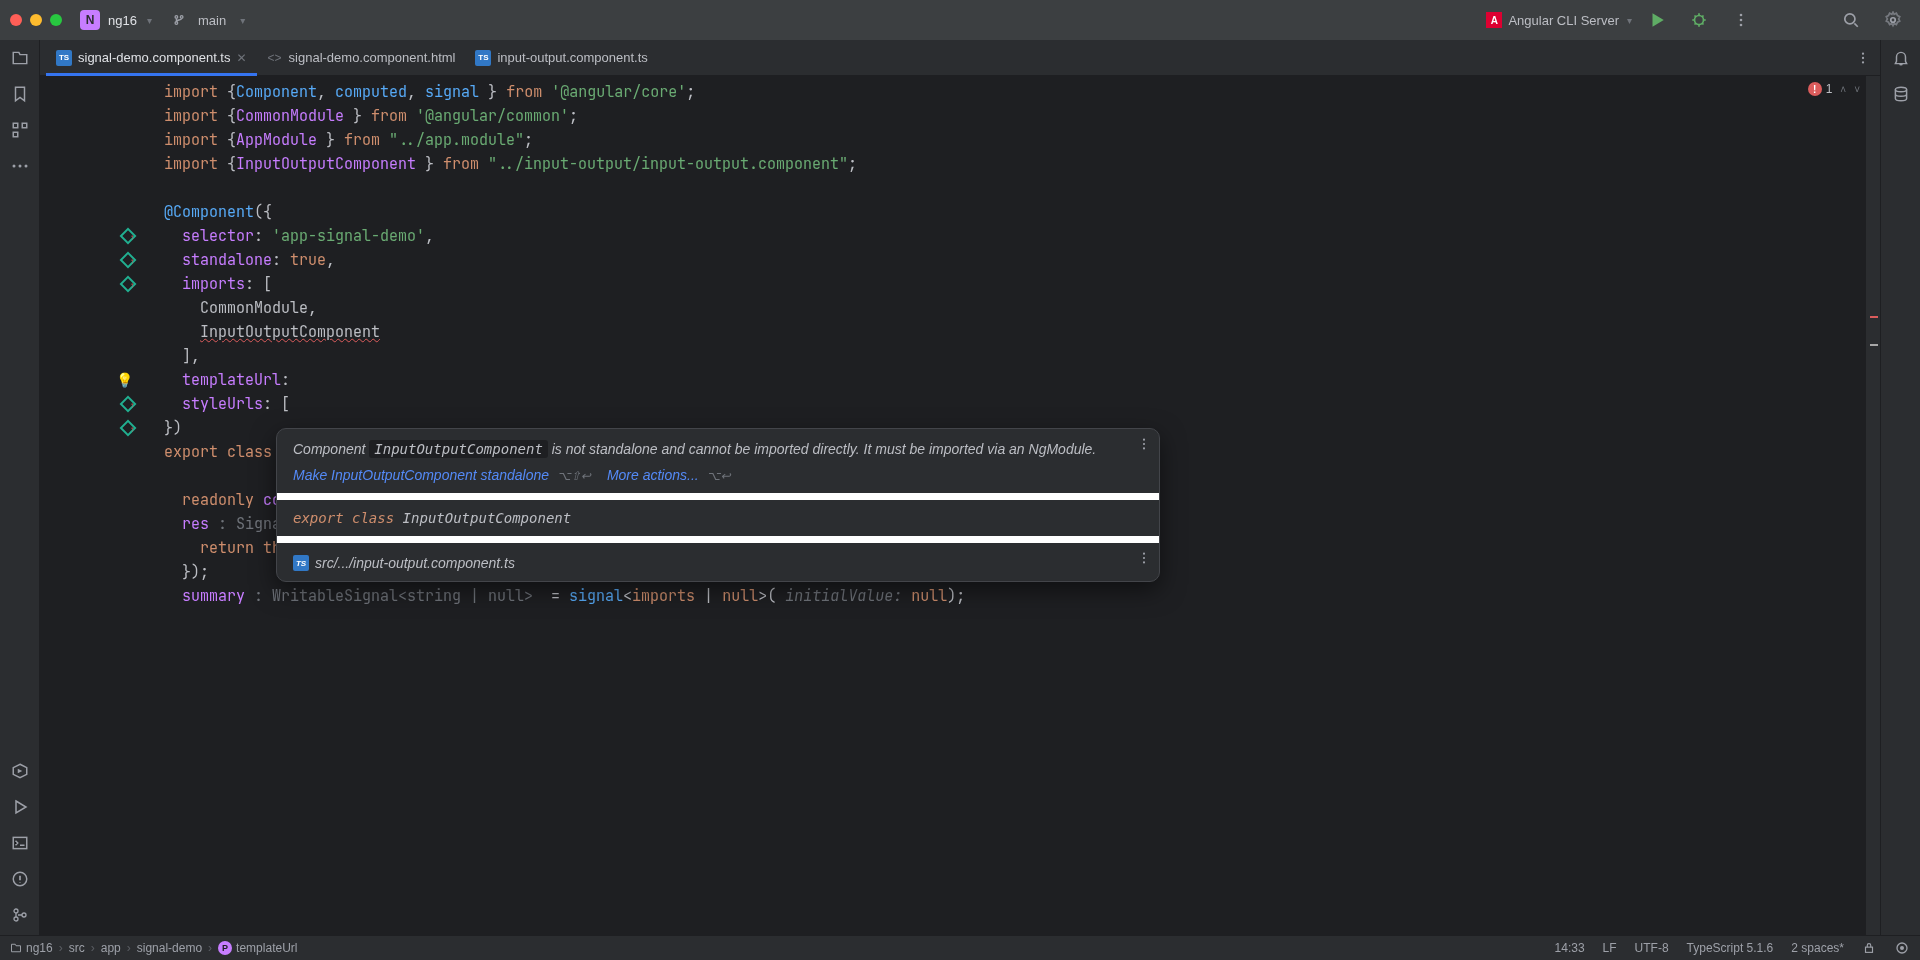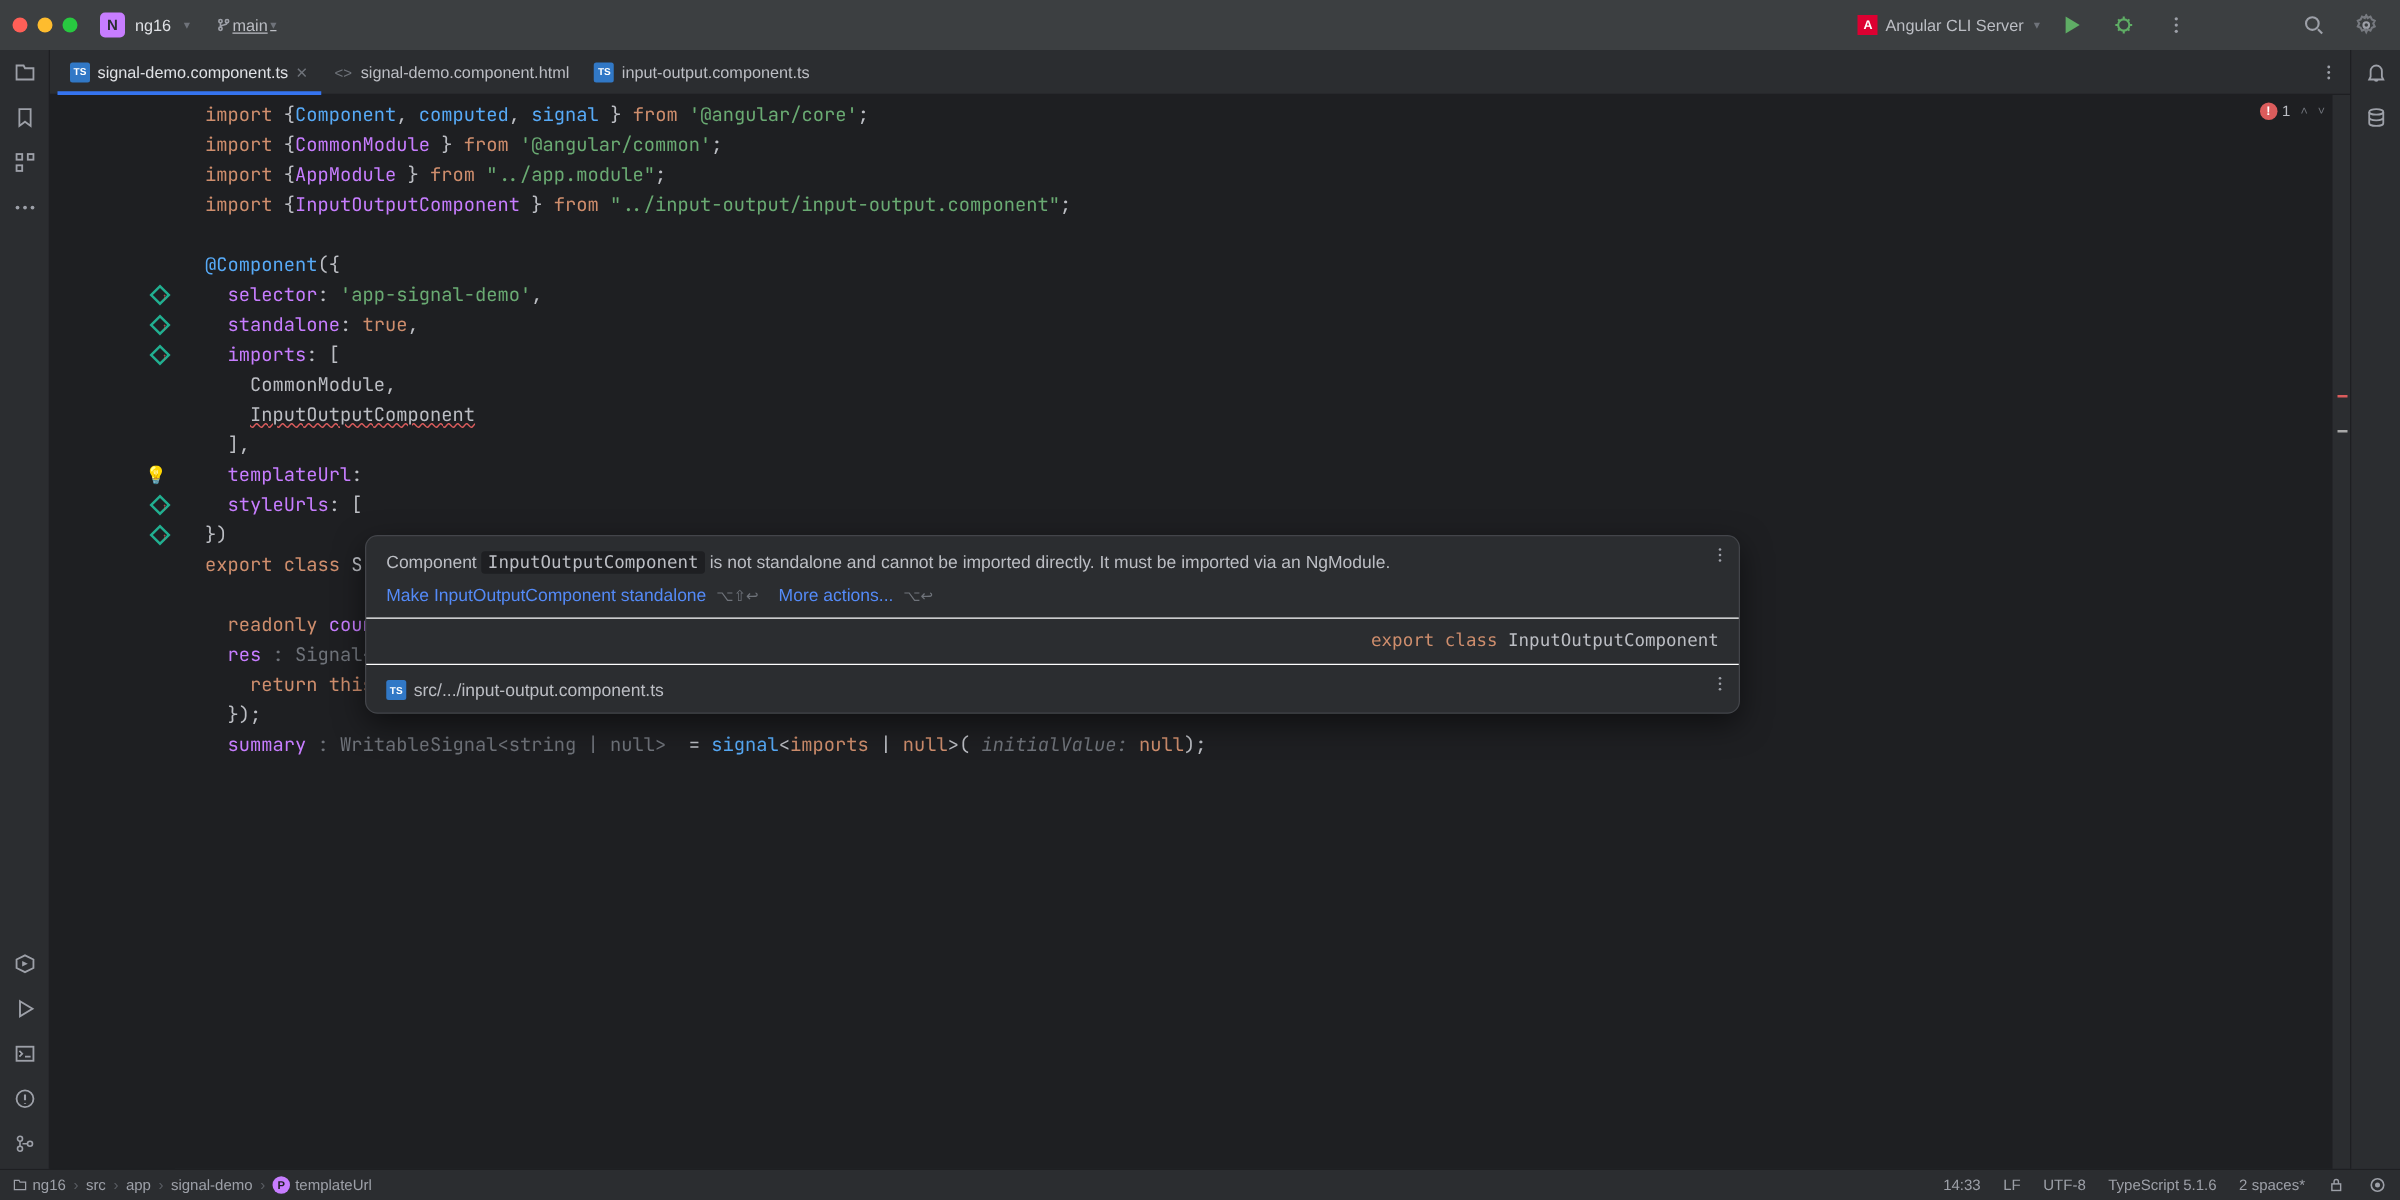--- a/index.html
+++ b/index.html
@@ -28,21 +28,21 @@
 .tl-yellow { background: #febc2e; }
 .tl-green { background: #28c840; }
 
 .project-badge {
   width: 20px; height: 20px; background: #c77dff; border-radius: 4px;
   display: flex; align-items: center; justify-content: center;
   color: #2b2d30; font-weight: bold; font-size: 12px;
 }
 .project-name { font-size: 13px; color: #dfe1e5; }
 .chevron { color: #6f737a; font-size: 10px; margin-left: 2px; }
-.branch { display: flex; align-items: center; gap: 0; margin-left: 12px; font-size: 13px; color: #bcbec4; text-decoration: underline;}
+.branch { display: flex; align-items: center; gap: 12px; margin-left: 12px; font-size: 13px; color: #bcbec4;}
 .branch-icon { color: #6f737a; }
 
 .spacer { flex: 1; }
 
 .run-config { display: flex; align-items: center; gap: 6px; font-size: 13px; }
 .angular-icon {
   width: 16px; height: 16px; background: #dd0031;
   display: flex; align-items: center; justify-content: center;
   color: white; font-size: 10px; font-weight: bold;
 }
@@ -95,28 +95,29 @@
 
 .overview-ruler { width:14px; background:#2b2d30; position:relative; }
 .ov-mark { position:absolute; right:2px; width:8px; height:2px; }
 .err-stripe { position:absolute; top:6px; right:6px; display:flex; align-items:center; gap:4px; }
 .err-circle { width:14px; height:14px; border-radius:50%; background:#db5c5c; display:flex; align-items:center; justify-content:center; color:white; font-size:10px; font-weight:bold;}
 .err-count { color:#bcbec4; font-size:12px;}
 .err-nav { color:#6f737a; font-size:10px; margin-left:4px; cursor:pointer;}
 
 
 .popup {
-  position:absolute; left:252px; top:352px;
+  position:absolute; left:236px; top:352px;
   background:#2b2d30; border:1px solid #43454a; border-radius:10px;
   box-shadow: 0 8px 24px rgba(0,0,0,0.5);
-  width: 1100px;
+  width: 884px;
   font-size: 14px;
+  font-style: italic;
 }
 .popup-sec { padding: 10px 16px; position:relative; }
-.popup-sec + .popup-sec { border-top: 1px solid #ffffff; text-align: right; }
+.popup-sec + .popup-sec { border-top: 7px solid #ffffff; }
 .popup-msg { color:#bcbec4; line-height:20px; }
 .popup-code-inline { background:#1e1f22; padding:1px 5px; border-radius:3px; font-family: Menlo, monospace; color:#bcbec4;}
 .popup-links { margin-top:8px; display:flex; gap:16px; align-items:center;}
 .popup-link { color:#548af7; cursor:pointer; }
 .popup-shortcut { color:#6f737a; font-size:12px; margin-left:4px;}
 .popup-more { position:absolute; top:8px; right:8px; color:#6f737a; cursor:pointer;}
 .popup-code-line { font-family: Menlo, monospace; color:#bcbec4;}
 .popup-file { display:flex; align-items:center; gap:6px; margin-top:2px; color:#bcbec4;}
 
 

